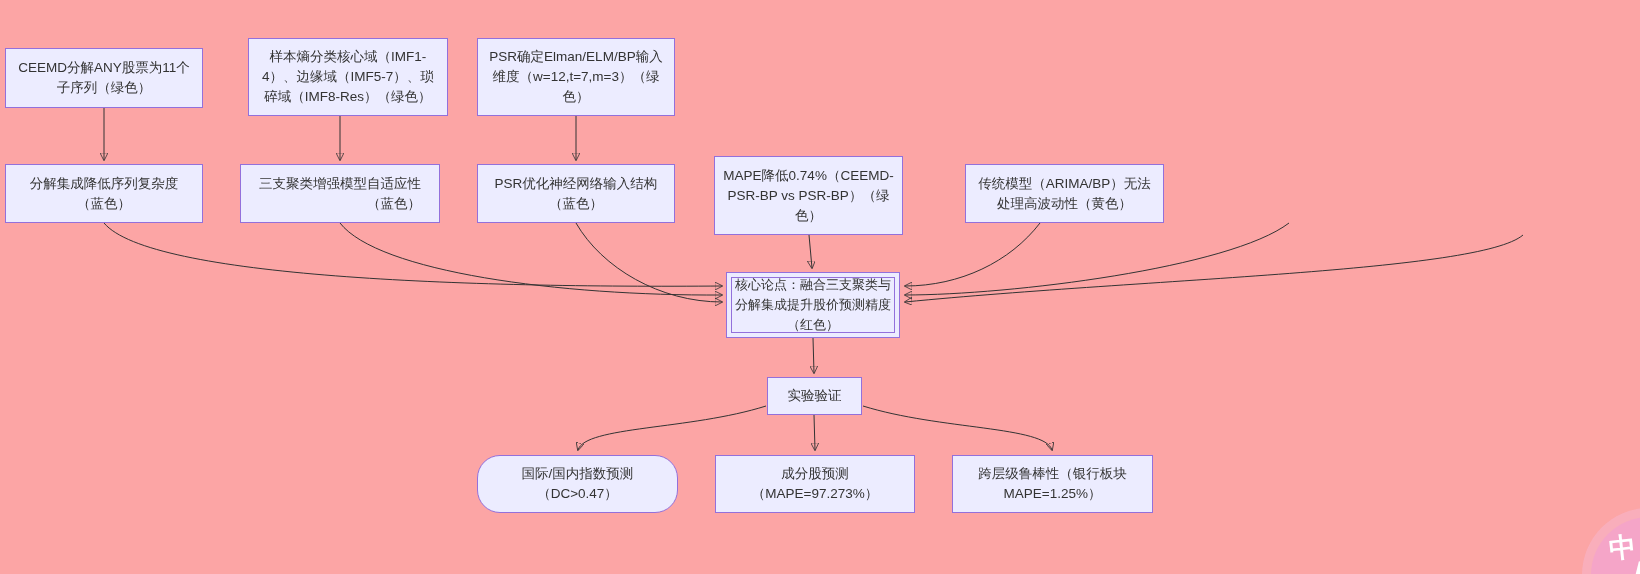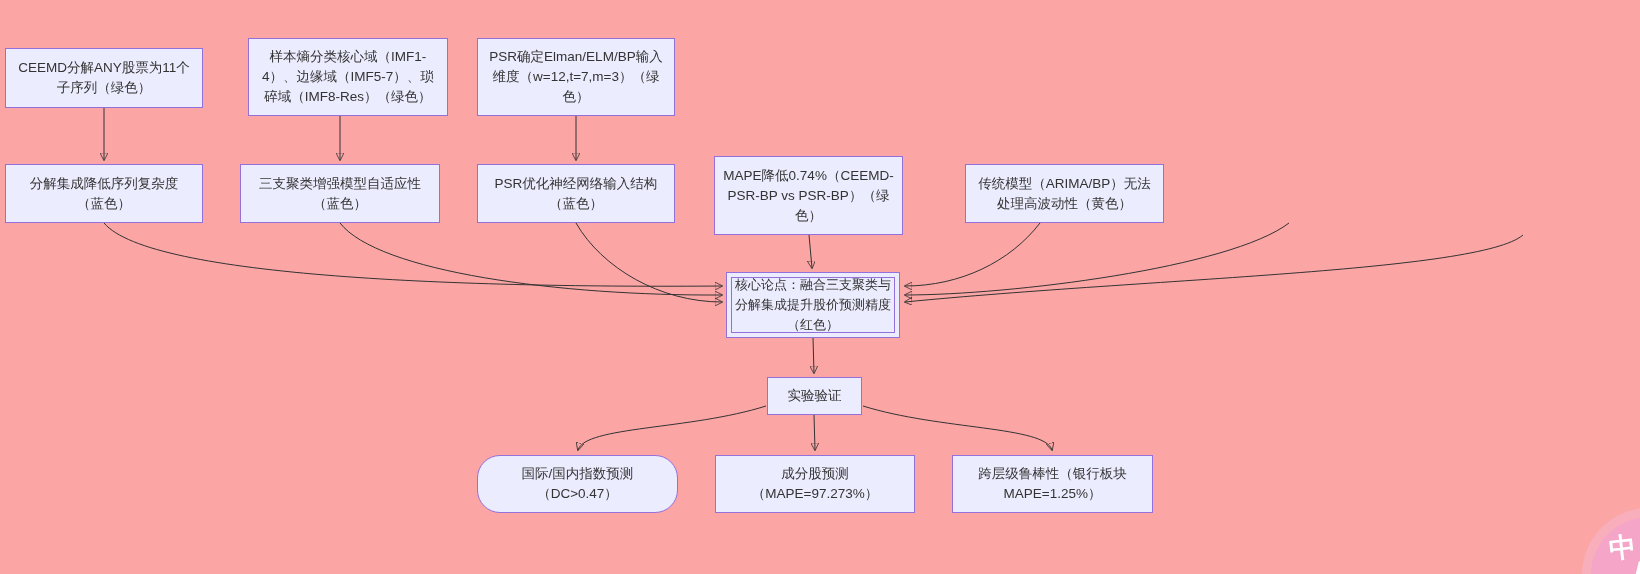--- a/index.html
+++ b/index.html
@@ -71,21 +71,21 @@
   <div class="node" style="left:477px;top:38px;width:198px;height:78px;">
     <span>PSR确定Elman/ELM/BP输入
 维度（w=12,t=7,m=3）（绿
 色）</span>
   </div>
 
   <div class="node" style="left:5px;top:164px;width:198px;height:59px;">
     <span>分解集成降低序列复杂度
 （蓝色）</span>
   </div>
-  <div class="node" style="left:240px;top:164px;width:200px;height:59px;">
+  <div class="node" style="left:240px;top:164px;width:200px;height:59px;text-align:right;">
     <span>三支聚类增强模型自适应性
 （蓝色）</span>
   </div>
   <div class="node" style="left:477px;top:164px;width:198px;height:59px;">
     <span>PSR优化神经网络输入结构
 （蓝色）</span>
   </div>
   <div class="node" style="left:714px;top:156px;width:189px;height:79px;">
     <span>MAPE降低0.74%（CEEMD-
 PSR-BP vs PSR-BP）（绿

